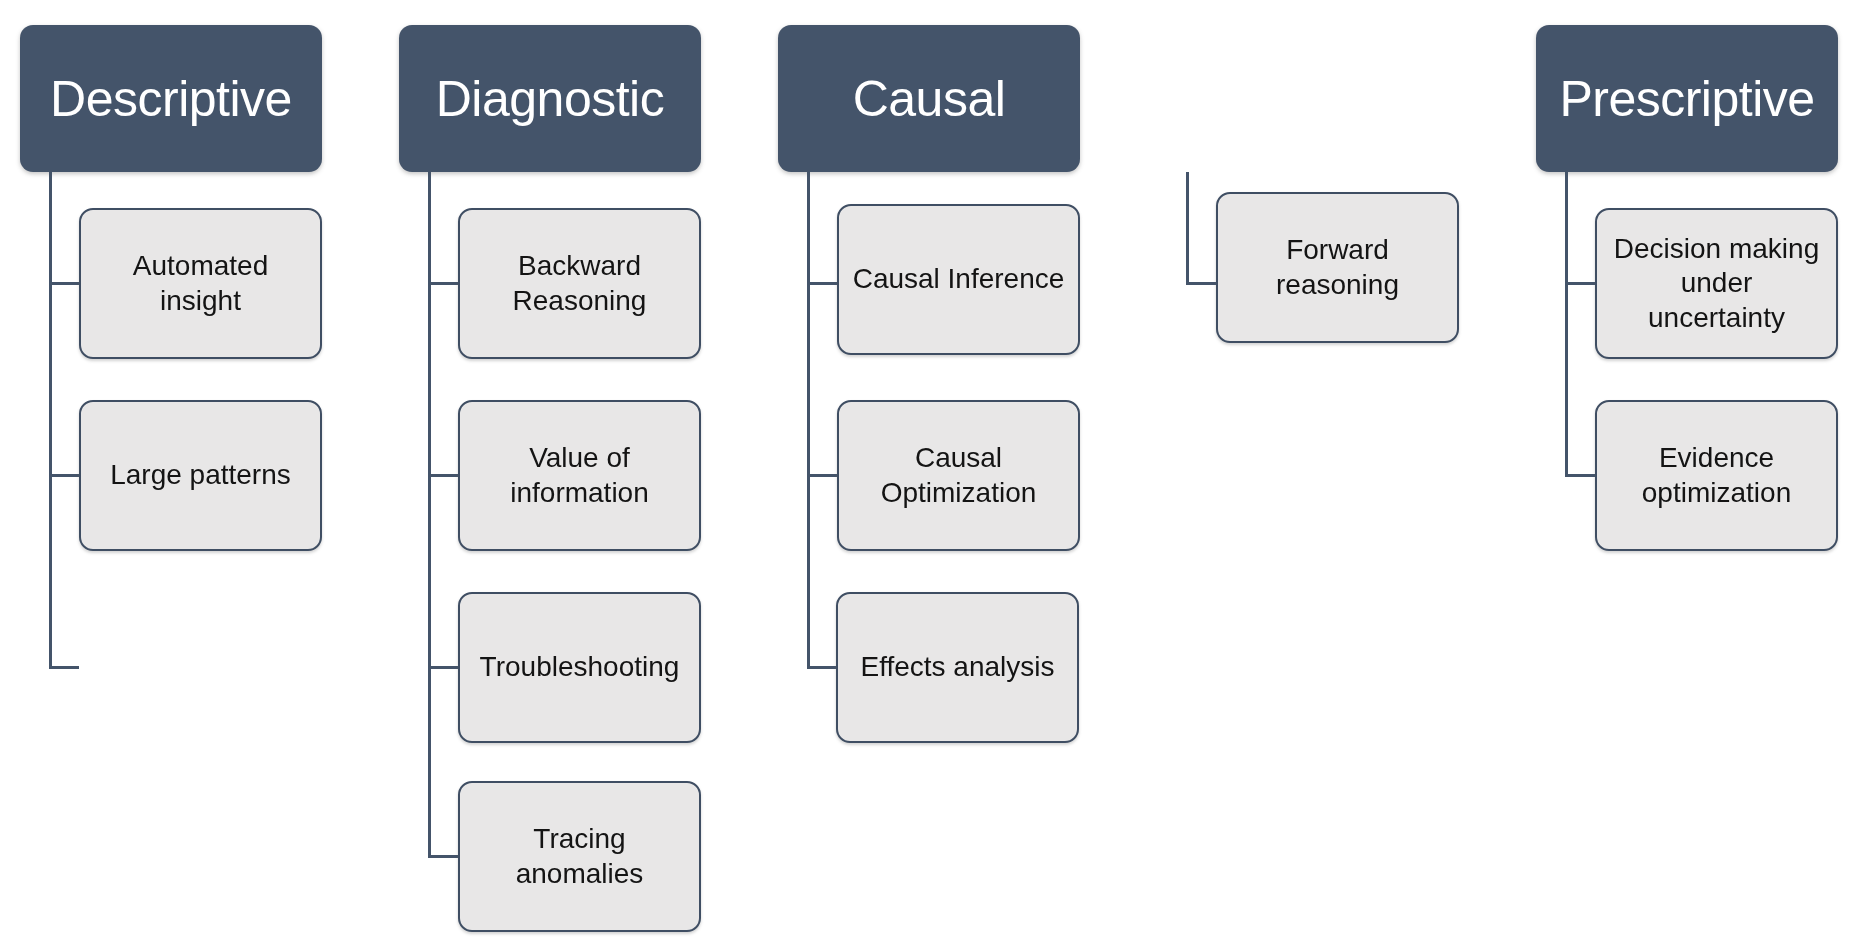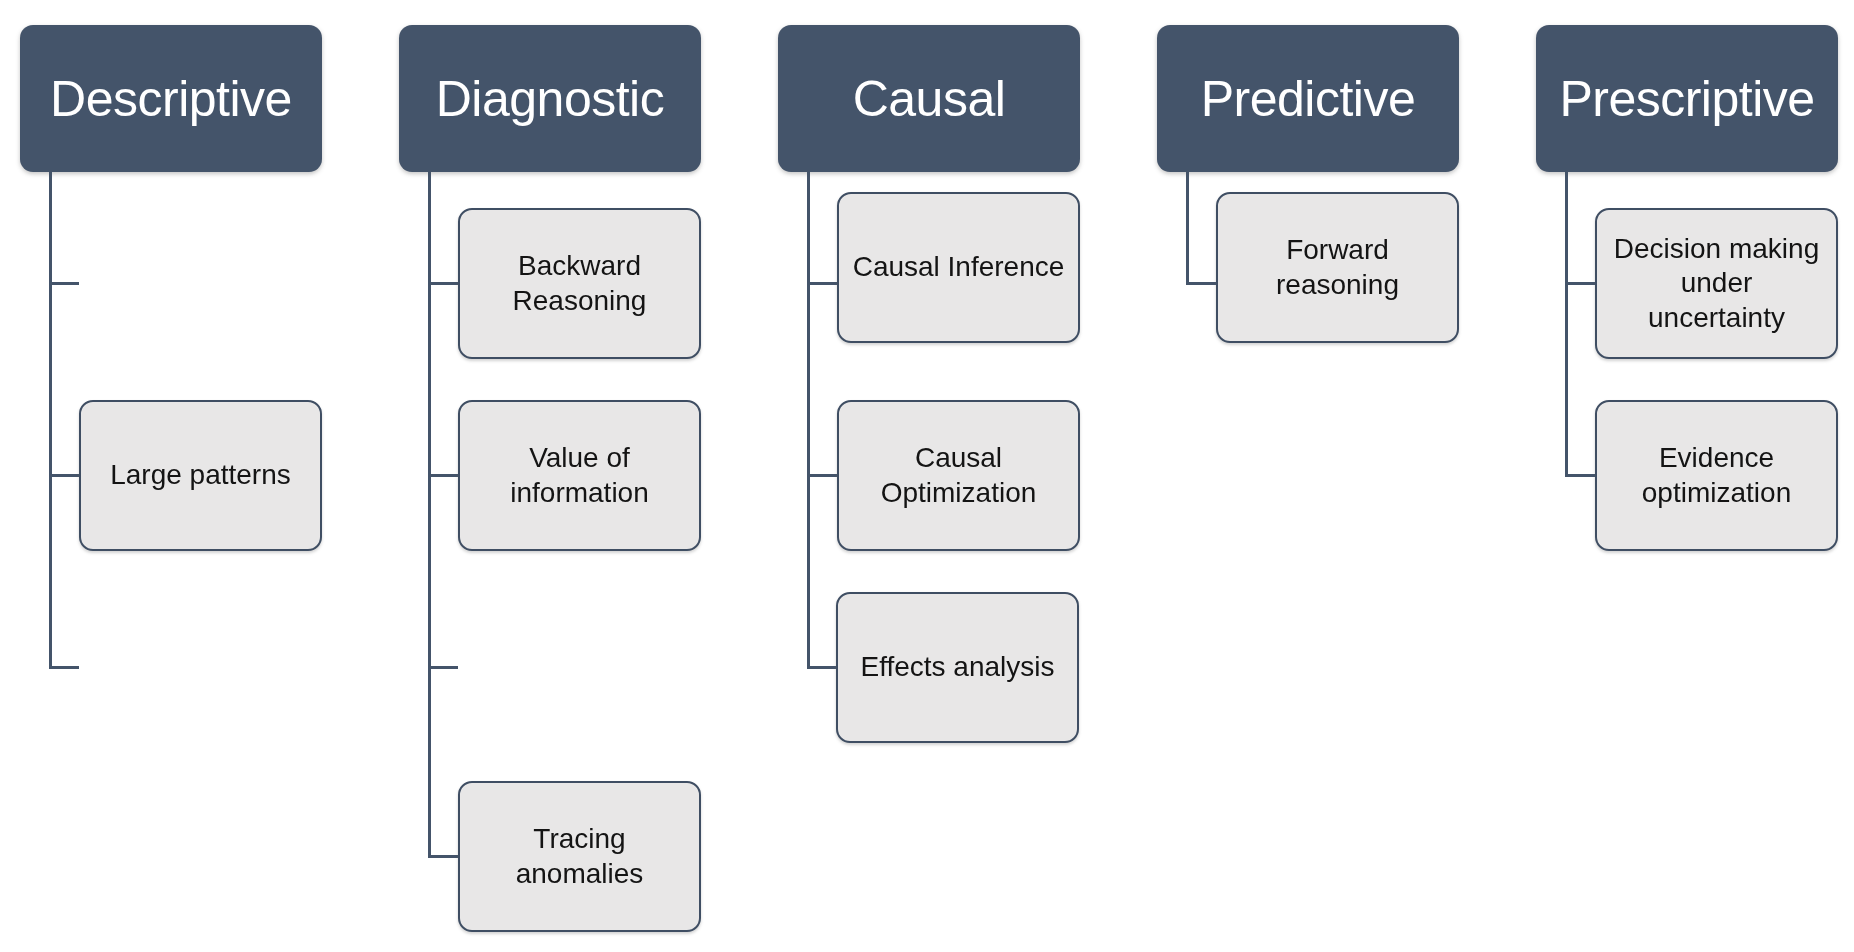--- a/index.html
+++ b/index.html
@@ -61,66 +61,70 @@
 
 <div id="canvas">
 
   <div class="hdr" style="left:20px">
     <span>Descriptive</span>
   </div>
   <div class="vline" style="left:49px; top:172px; height:496px"></div>
   <div class="hline" style="left:49px; top:282px"></div>
   <div class="hline" style="left:49px; top:474px"></div>
   <div class="hline" style="left:49px; top:666px"></div>
+  <div class="child" style="left:79px; top:208px">
+    <span>Automated
+insight</span>
+  </div>
   <div class="child" style="left:79px; top:400px">
     <span>Large patterns</span>
   </div>
 
   <div class="hdr" style="left:399px">
     <span>Diagnostic</span>
   </div>
   <div class="vline" style="left:428px; top:172px; height:686px"></div>
   <div class="hline" style="left:428px; top:282px"></div>
   <div class="hline" style="left:428px; top:474px"></div>
   <div class="hline" style="left:428px; top:666px"></div>
   <div class="hline" style="left:428px; top:855px"></div>
   <div class="child" style="left:458px; top:400px">
     <span>Value of
 information</span>
   </div>
   <div class="child" style="left:458px; top:208px">
     <span>Backward
 Reasoning</span>
   </div>
+  <div class="child" style="left:458px; top:592px">
+    <span>Troubleshooting</span>
+  </div>
   <div class="child" style="left:458px; top:781px">
     <span>Tracing
 anomalies</span>
   </div>
 
   <div class="hdr" style="left:778px">
     <span>Causal</span>
   </div>
   <div class="vline" style="left:807px; top:172px; height:496px"></div>
   <div class="hline" style="left:807px; top:282px"></div>
   <div class="hline" style="left:807px; top:474px"></div>
   <div class="hline" style="left:807px; top:666px"></div>
-  <div class="child" style="left:837px; top:192px">
+  <div class="child" style="left:837px; top:204px">
     <span>Causal Inference</span>
   </div>
   <div class="child" style="left:837px; top:400px">
     <span>Causal
 Optimization</span>
   </div>
   <div class="child" style="left:836px; top:592px">
     <span>Effects analysis</span>
   </div>
 
-  <div class="hdr" style="left:1157px">
-    <span>Predictive</span>
-  </div>
   <div class="vline" style="left:1186px; top:172px; height:112px"></div>
   <div class="hline" style="left:1186px; top:282px"></div>
   <div class="child" style="left:1216px; top:192px">
     <span>Forward
 reasoning</span>
   </div>
 
   <div class="hdr" style="left:1536px">
     <span>Prescriptive</span>
   </div>

